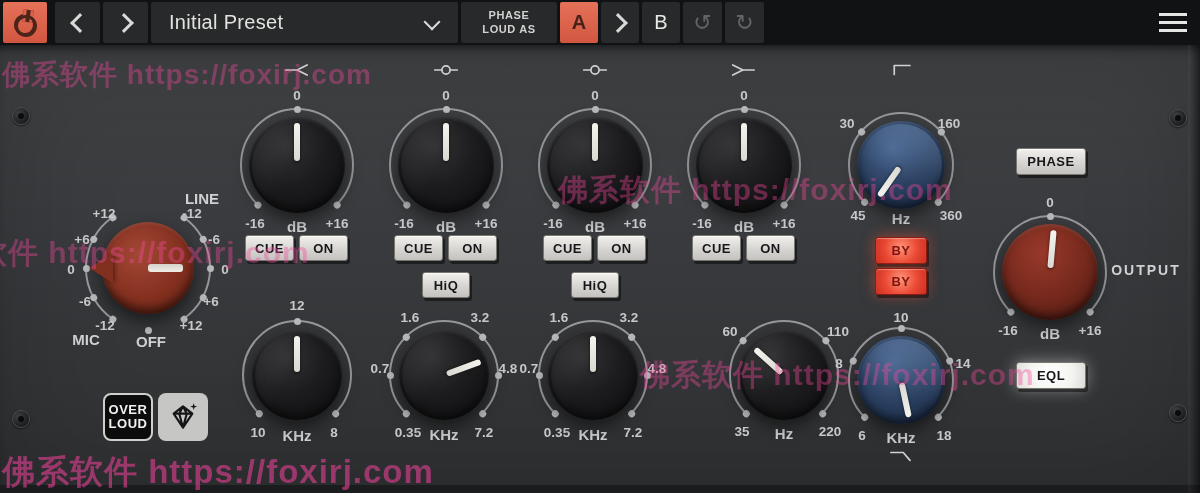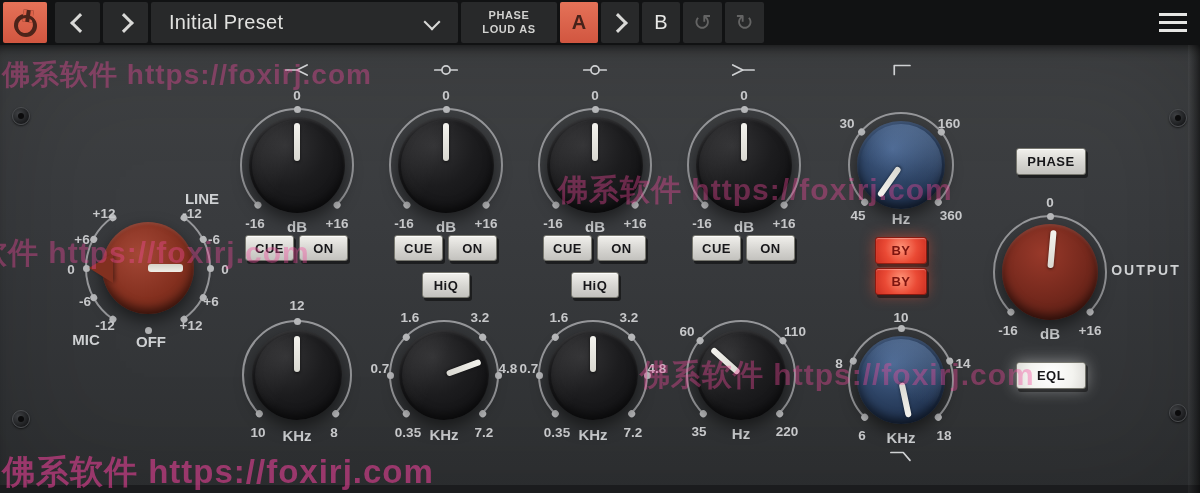--- a/index.html
+++ b/index.html
@@ -419,21 +419,21 @@
     <span class="kl" style="--dx:-36px;--dy:57px">0.35</span>
     <span class="kl ku" style="--dx:0px;--dy:59px">KHz</span>
     <span class="kl" style="--dx:40px;--dy:57px">7.2</span>
     <div class="knob k-black d90">
         <div class="rot" style="transform: rotate(0deg);">
           <i class="ptr"></i>
         </div>
       </div>
   </div>
 
-  <div class="unit" style="left:666px;top:300px">
+  <div class="unit" style="left:709px;top:300px">
     <svg class="arc" viewBox="0 0 150 150">
         <path d="M 36.8 113.2 A 54 54 0 1 1 113.2 113.2"></path>
       </svg>
     <i class="dot" style="--a:310deg;--r:54px"></i>
     <i class="dot" style="--a:50deg;--r:54px"></i>
     <i class="dot" style="--a:225deg;--r:54px"></i>
     <i class="dot" style="--a:135deg;--r:54px"></i>
     <span class="kl" style="--dx:-54px;--dy:-44px">60</span>
     <span class="kl" style="--dx:54px;--dy:-44px">110</span>
     <span class="kl" style="--dx:-42px;--dy:56px">35</span>
@@ -461,20 +461,32 @@
     <span class="kl" style="--dx:-39px;--dy:55px">6</span>
     <span class="kl ku" style="--dx:0px;--dy:57px">KHz</span>
     <span class="kl" style="--dx:43px;--dy:55px">18</span>
     <div class="knob k-blue d88">
         <div class="rot" style="transform: rotate(168deg);">
           <i class="ptr"></i>
         </div>
       </div>
   </div>
 
+  <div class="logo" style="left:103px;top:393px">
+    <div class="logo-txt">
+      <span>OVER</span>
+      <span>LOUD</span>
+    </div>
+    <div class="logo-gem">
+      <svg viewBox="0 0 24 24">
+        <path d="M12 4 L19 9.5 L12 20 L5 9.5 Z M5 9.5 H19 M12 4 L9.2 9.5 L12 20 M12 4 L14.8 9.5 L12 20" fill="none" stroke="#161616" stroke-width="1.6" stroke-linejoin="round"></path>
+        <path d="M20 1.6 L20.6 3.6 L22.6 4.2 L20.6 4.8 L20 6.8 L19.4 4.8 L17.4 4.2 L19.4 3.6 Z" fill="#161616"></path>
+      </svg>
+    </div>
+  </div>
 
   <div class="wm" style="left:2px;top:56px;font-size:28px">佛系软件 https://foxirj.com</div>
   <div class="wm" style="left:558px;top:170px;font-size:30px">佛系软件 https://foxirj.com</div>
   <div class="wm" style="left:-85px;top:233px;font-size:30px">佛系软件 https://foxirj.com</div>
   <div class="wm" style="left:640px;top:355px;font-size:30px">佛系软件 https://foxirj.com</div>
   <div class="wm wm-strong" style="left:2px;top:450px;font-size:33px">佛系软件 https://foxirj.com</div>
 
 </div>
 
 </body></html>

